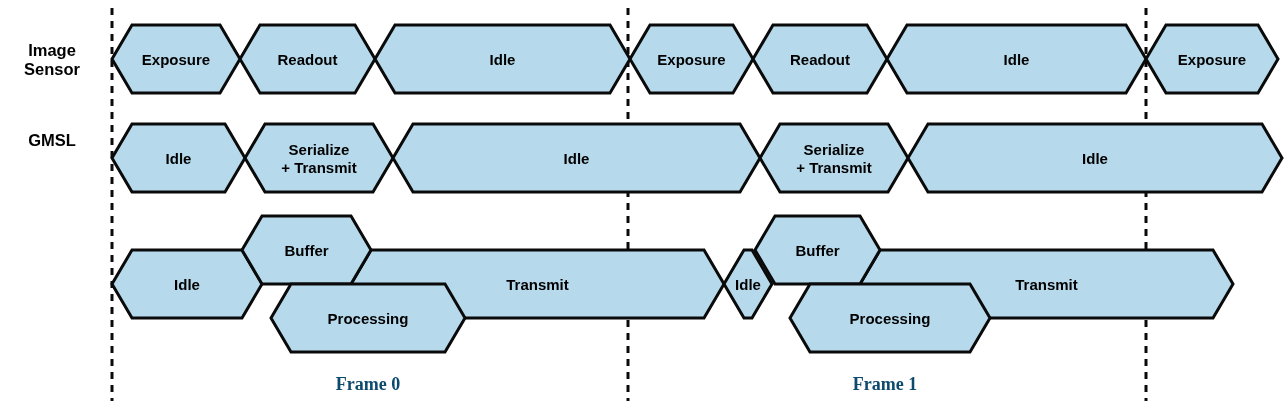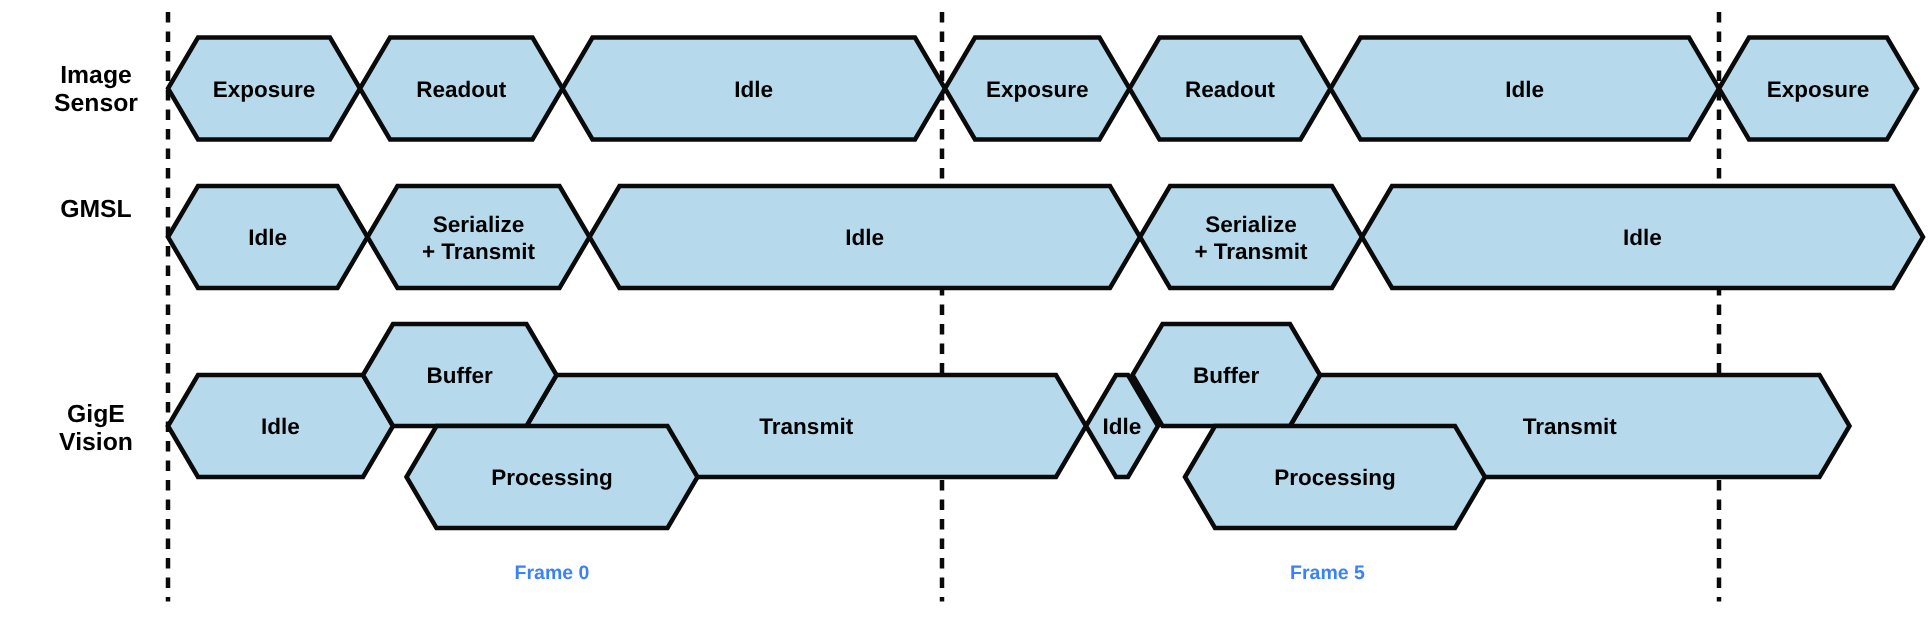--- a/index.html
+++ b/index.html
@@ -4,25 +4,24 @@
 <style>
   html,body{margin:0;padding:0;background:#ffffff;}
   body{width:1288px;height:413px;font-family:"Liberation Sans",sans-serif;}
   .stage{position:relative;width:1288px;height:413px;overflow:hidden;background:#fff;}
   .stage svg{position:absolute;left:0;top:0;}
   .row-label{
     position:absolute;left:0;width:104px;text-align:center;
     transform:translateY(-50%);
     font-weight:bold;font-size:16.5px;line-height:19px;color:#000;
     white-space:pre-line;
-    padding-left:12px;
   }
   .frame-label{
     position:absolute;transform:translateX(-50%);
-    font-weight:bold;font-size:13px;color:#3b82f6;
+    font-weight:bold;font-size:18px;color:#0c4a6e;font-family:Liberation Serif, serif;
   }
 </style>
 </head>
 <body>
 
 <div class="stage">
   <svg id="diagram-svg" width="1288" height="413" viewBox="0 0 1288 413">
       <line x1="112" y1="8" x2="112" y2="401" stroke="#0a0a0a" stroke-width="3" stroke-dasharray="7 6"></line>
       <line x1="628" y1="8" x2="628" y2="401" stroke="#0a0a0a" stroke-width="3" stroke-dasharray="7 6"></line>
       <line x1="1146" y1="8" x2="1146" y2="401" stroke="#0a0a0a" stroke-width="3" stroke-dasharray="7 6"></line>
@@ -64,18 +63,16 @@
       <text x="1046.5" y="289.5" text-anchor="middle" fill="#000000" font-size="15" font-weight="bold" font-family="&quot;Liberation Sans&quot;, sans-serif"><tspan x="1046.5" dy="0">Transmit</tspan></text>
       <polygon points="755,250 775,216 860,216 880,250 860,284 775,284" fill="#b6daec" stroke="#0a0a0a" stroke-width="3" stroke-linejoin="miter"></polygon>
       <text x="817.5" y="255.5" text-anchor="middle" fill="#000000" font-size="15" font-weight="bold" font-family="&quot;Liberation Sans&quot;, sans-serif"><tspan x="817.5" dy="0">Buffer</tspan></text>
       <polygon points="790,318 810,284 970,284 990,318 970,352 810,352" fill="#b6daec" stroke="#0a0a0a" stroke-width="3" stroke-linejoin="miter"></polygon>
       <text x="890" y="323.5" text-anchor="middle" fill="#000000" font-size="15" font-weight="bold" font-family="&quot;Liberation Sans&quot;, sans-serif"><tspan x="890" dy="0">Processing</tspan></text>
     </svg>
 
   <div class="row-label" style="top:60px">Image
 Sensor</div>
   <div class="row-label" style="top:140px">GMSL</div>
-  <div class="row-label" style="top:286px">GigE
-Vision</div>
 
   <div class="frame-label" style="left:368px;top:374px">Frame 0</div>
-  <div class="frame-label" style="left:885px;top:374px">Frame 5</div>
+  <div class="frame-label" style="left:885px;top:374px">Frame 1</div>
 </div>
 
 </body></html>

